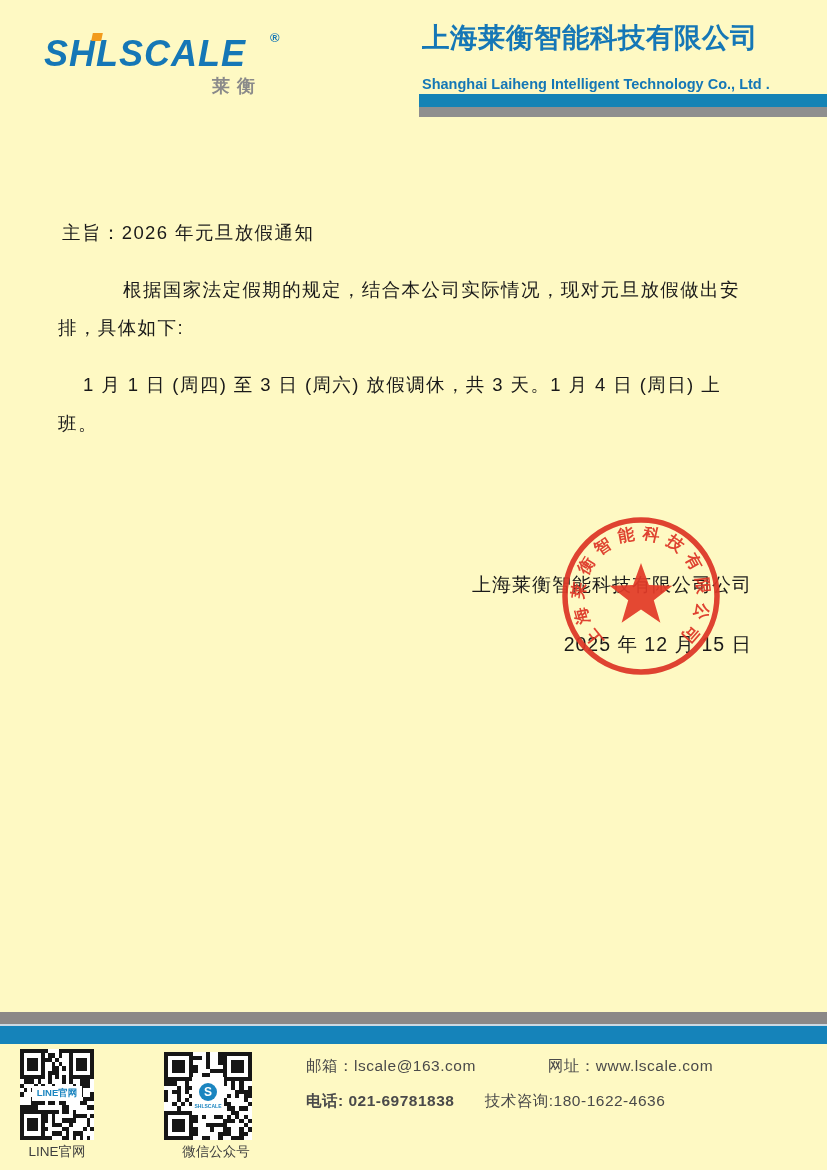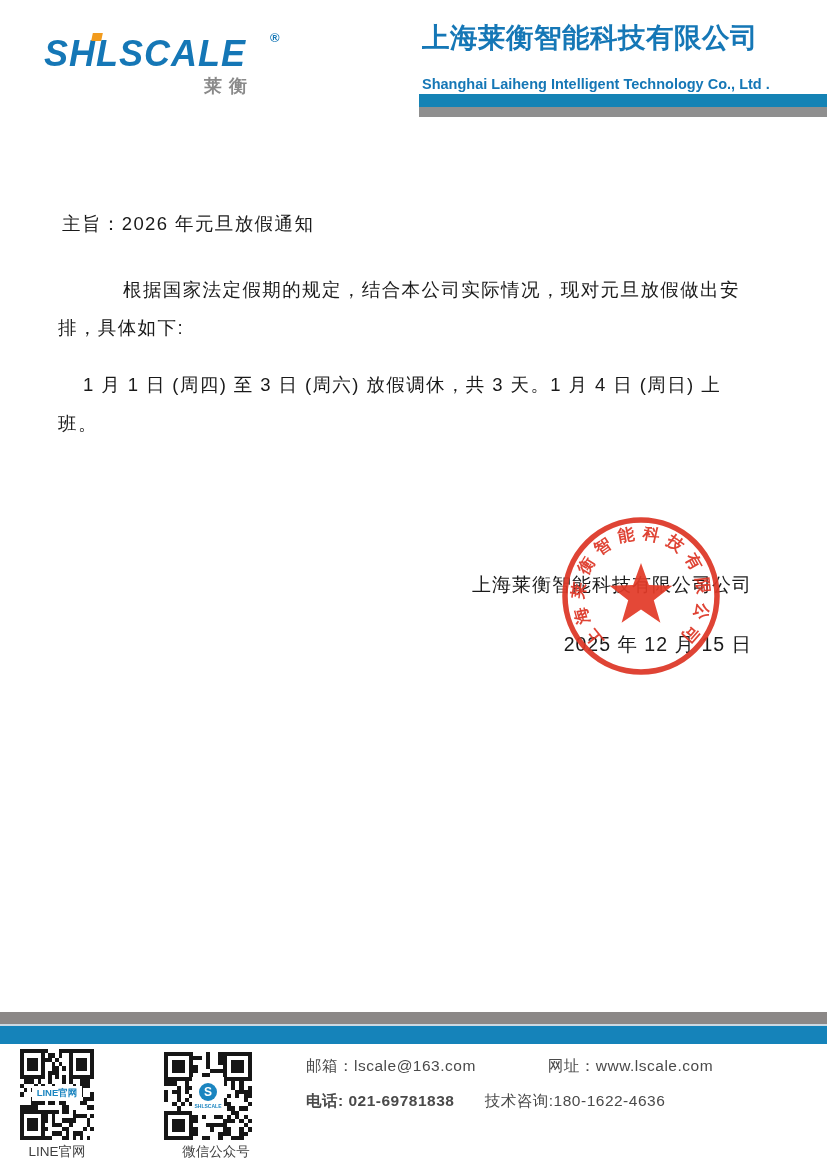--- a/index.html
+++ b/index.html
@@ -10,38 +10,38 @@
     --footer-blue:#1583ba;
     --accent-orange:#f29b1d;
     --stamp-red:#dd3626;
     --text-dark:#1a1a1a;
     --text-gray:#4a4a4a;
     --logo-gray:#8a8a8a;
   }
   *{margin:0;padding:0;box-sizing:border-box;}
   html,body{background:#e8e8e8;}
   body{font-family:"Liberation Sans","DejaVu Sans",sans-serif;}
-  .page{position:relative;width:827px;height:1170px;background:#ffffff;margin:0 auto;overflow:hidden;}
+  .page{position:relative;width:827px;height:1170px;background:#fef9c3;margin:0 auto;overflow:hidden;}
 
   
   .logo-wrap{position:absolute;left:44px;top:36px;width:250px;height:60px;}
   .logo-text{font-size:36px;font-weight:bold;font-style:italic;color:var(--brand-blue);letter-spacing:1px;line-height:1;}
   .logo-reg{position:absolute;left:226px;top:-6px;font-size:13px;font-weight:bold;font-style:normal;color:var(--brand-blue);}
   .logo-dot{position:absolute;left:48px;top:-3px;width:10px;height:8px;background:var(--accent-orange);transform:skewX(-12deg);}
-  .logo-cn{position:absolute;left:160px;top:38px;font-size:18px;font-weight:bold;color:var(--logo-gray);letter-spacing:7px;white-space:nowrap;}
+  .logo-cn{position:absolute;left:168px;top:38px;font-size:18px;font-weight:bold;color:var(--logo-gray);letter-spacing:7px;white-space:nowrap;}
 
   .company-wrap{position:absolute;left:419px;top:20px;width:408px;}
   .company-cn{font-size:27.5px;font-weight:bold;color:var(--brand-blue);letter-spacing:0.5px;white-space:nowrap;margin-left:3px;}
   .company-en{font-size:14.5px;font-weight:bold;color:var(--brand-blue);white-space:nowrap;margin-top:20px;margin-left:3px;}
   .hdr-bar-blue{position:absolute;left:419px;top:94px;width:408px;height:13px;background:var(--bar-blue);}
   .hdr-bar-gray{position:absolute;left:419px;top:107px;width:408px;height:10px;background:var(--bar-gray);}
 
   
   .bodyline{position:absolute;font-size:18.5px;letter-spacing:1.4px;color:var(--text-dark);white-space:nowrap;}
-  .l-subject{left:62px;top:211px;}
+  .l-subject{left:62px;top:220px;}
   .l-p1a{left:123px;top:277px;}
   .l-p1b{left:58px;top:315px;text-align:right;}
   .l-p2a{left:83px;top:372px;}
   .l-p2b{left:58px;top:411px;}
 
   .sig-company{position:absolute;right:75px;top:572px;font-size:19px;letter-spacing:1px;color:var(--text-dark);white-space:nowrap;}
   .sig-date{position:absolute;right:75px;top:631px;font-size:19.5px;letter-spacing:1px;color:var(--text-dark);white-space:nowrap;}
 
   
   .stamp{position:absolute;left:551px;top:506px;width:180px;height:180px;opacity:0.93;}

